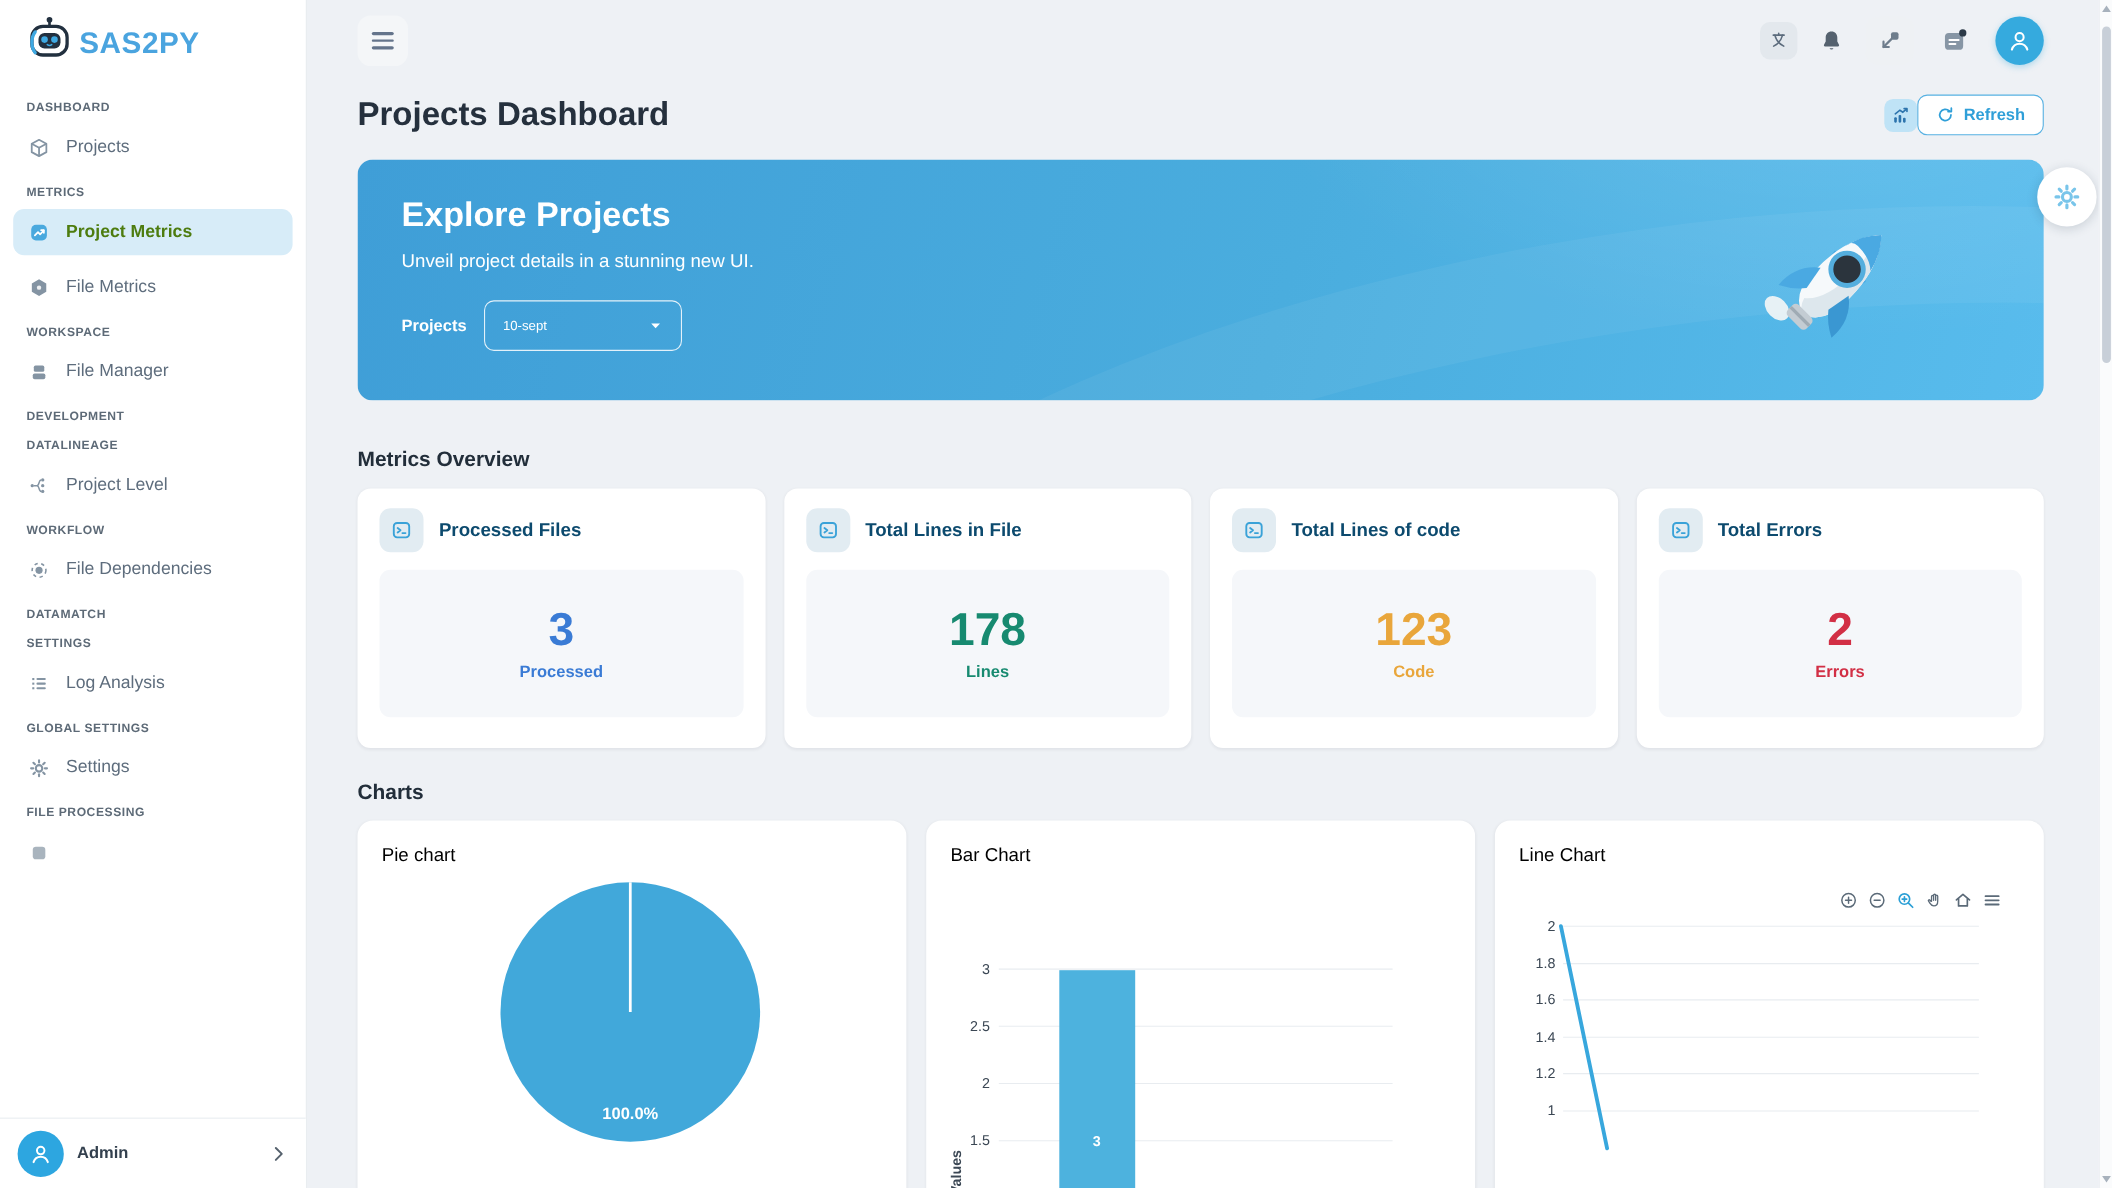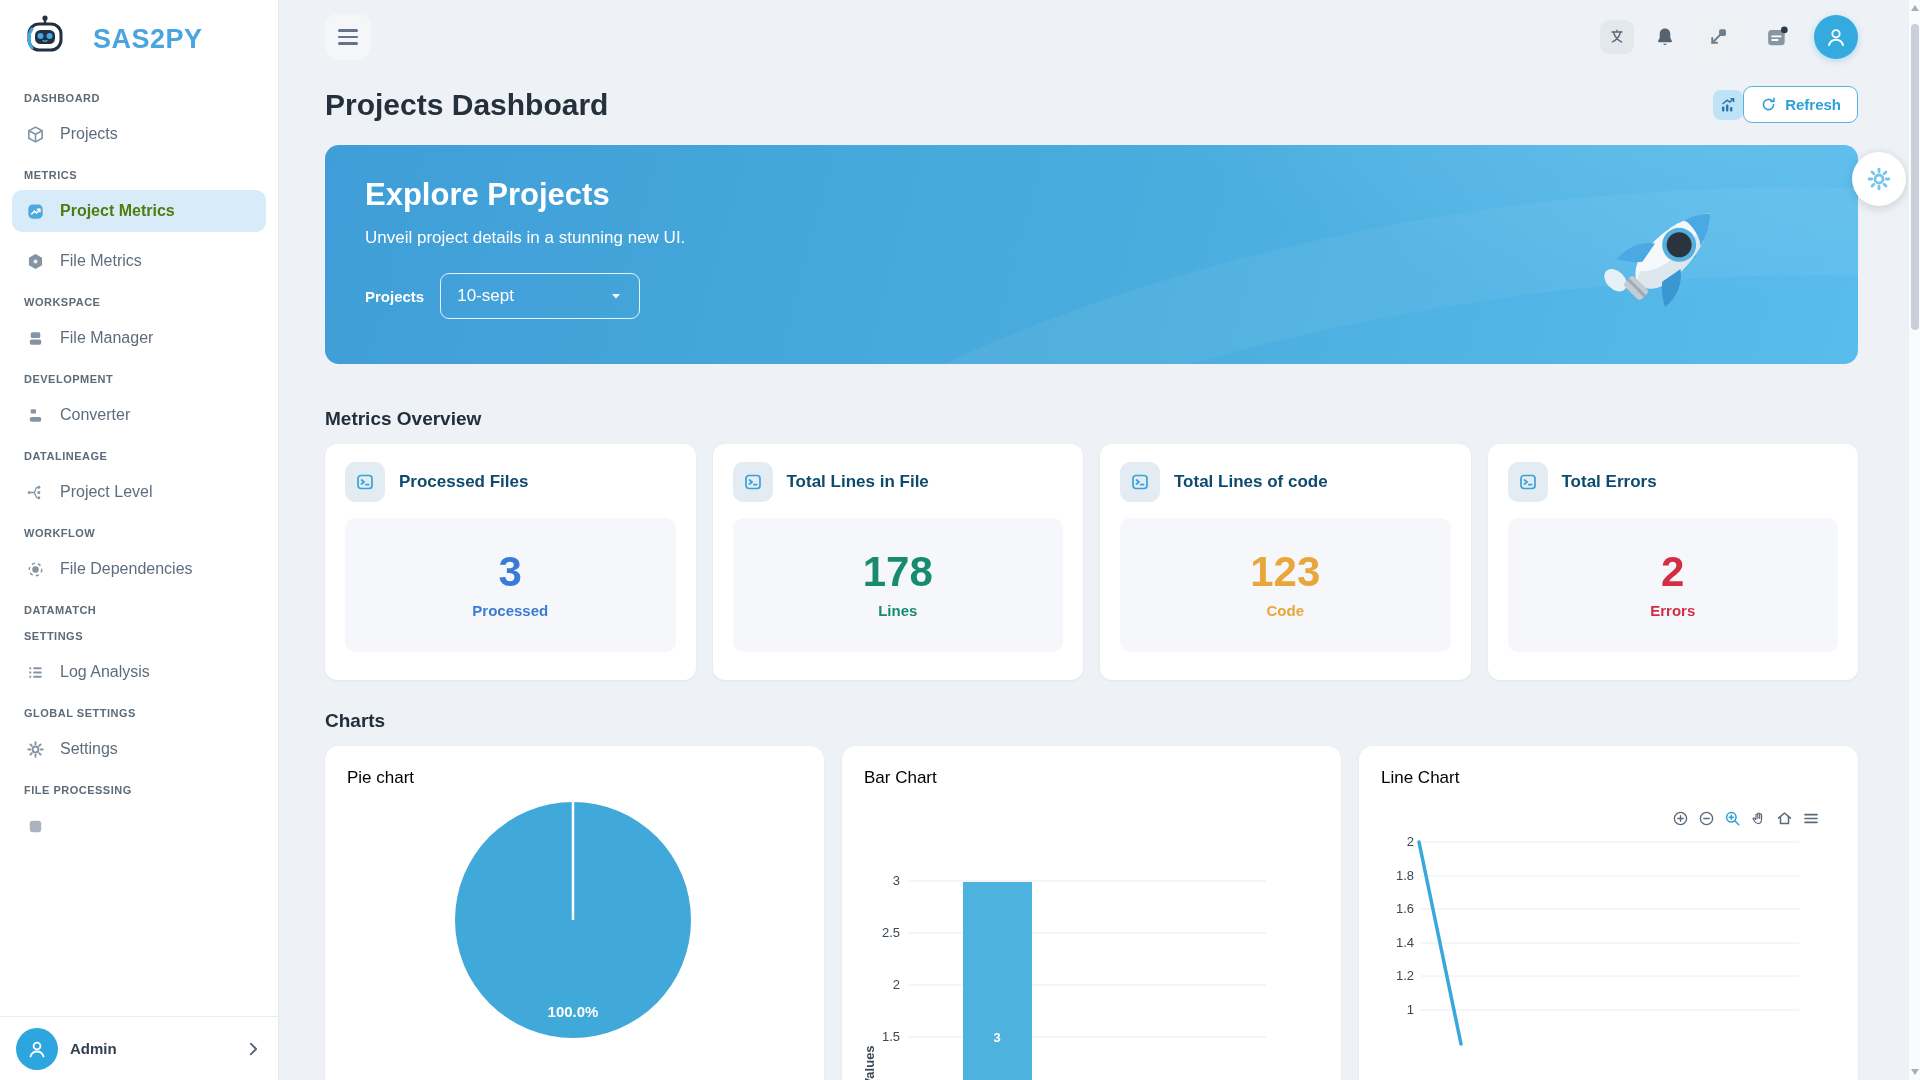--- a/index.html
+++ b/index.html
@@ -3,21 +3,21 @@
 <meta charset="utf-8">
 <style>
   * { margin:0; padding:0; box-sizing:border-box; }
   html,body { width:1920px; height:1080px; overflow:hidden; }
   body { font-family:"Liberation Sans", sans-serif; background:#eef1f5; color:#24313f; }
   .page { position:relative; width:1920px; height:1080px; overflow:hidden; }
 
   
   .sidebar { position:absolute; left:0; top:0; bottom:0; width:279px; background:#fff;
              border-right:1px solid #e7ebef; display:flex; flex-direction:column; z-index:20; }
-  .logo-row { height:78px; display:flex; align-items:center; gap:25px; padding:0 22px; flex:none; }
+  .logo-row { height:78px; display:flex; align-items:center; gap:4px; padding:0 22px; flex:none; }
   .logo-text { font-size:27px; font-weight:700; color:#4aa4df; letter-spacing:.5px; }
   .nav { flex:1 1 auto; overflow:hidden; padding:0 12px; }
   .sec-label { margin:14px 12px 9px; font-size:11px; font-weight:700; letter-spacing:.5px; color:#5d6a77; }
   .nav-item { height:42px; margin-bottom:8px; display:flex; align-items:center; gap:15px;
               padding:0 13px; border-radius:10px; color:#5e6d7d; font-size:16px; cursor:pointer; }
   .nav-item .nicon { width:20px; height:20px; flex:none; color:#8494a3; display:flex; align-items:center; justify-content:center; }
   .nav-item.active { background:#d7ecf8; color:#4d7c0f; font-weight:600; }
   .nav-item.active .nicon { color:#4aa9de; }
   .side-footer { flex:none; height:64px; border-top:1px solid #e9edf1; display:flex; align-items:center;
                  gap:12px; padding:0 16px; background:#fff; }
@@ -54,22 +54,22 @@
   .banner { position:relative; margin-top:22px; height:219px; border-radius:14px; overflow:hidden;
             background: radial-gradient(900px 420px at 88% -40%, rgba(255,255,255,.12), transparent 60%),
                         linear-gradient(105deg,#3f9ed7 0%, #4aadde 55%, #58bced 100%); }
   .banner::before { content:""; position:absolute; width:1700px; height:600px; border-radius:50%;
             border:90px solid rgba(255,255,255,.05); left:280px; top:60px; transform:rotate(-8deg); }
   .banner-inner { position:relative; padding:32px 40px; color:#fff; z-index:2; }
   .banner-title { font-size:31px; font-weight:700; }
   .banner-sub { margin-top:15px; font-size:17px; font-weight:400; }
   .banner-controls { margin-top:25px; display:flex; align-items:center; gap:16px; }
   .banner-label { font-size:15px; font-weight:700; }
-  .banner-select { width:200px; height:46px; border:1.6px solid rgba(255,255,255,.85); border-radius:9px;
-                   display:flex; align-items:center; padding:16px 16px; font-size:17px; cursor:pointer; }
+  .banner-select { width:180px; height:46px; border:1.6px solid rgba(255,255,255,.85); border-radius:9px;
+                   display:flex; align-items:center; padding:16px 16px; font-size:12px; cursor:pointer; }
   .banner-select .caret { margin-left:auto; display:flex; }
   .rocket { position:absolute; right:110px; top:32px; z-index:2; }
 
   
   .sec-heading { margin-top:44px; font-size:19px; font-weight:700; color:#222e3a; }
   .sec-heading.charts { margin-top:30px; }
   .cards { margin-top:14px; display:grid; grid-template-columns:repeat(4,1fr); gap:17px; }
   .mcard { background:#fff; border-radius:12px; padding:18px 20px; box-shadow:0 1px 3px rgba(16,24,40,.06); height:236px; }
   .mcard-head { display:flex; align-items:center; gap:14px; }
   .mcard-icon { width:40px; height:40px; border-radius:10px; background:#e2ecf2; display:flex; align-items:center; justify-content:center; }
@@ -159,29 +159,20 @@
         <span class="nicon">
           <svg width="19" height="19" viewBox="0 0 20 20">
               <rect x="5" y="3.5" width="10" height="6" rx="1.6" fill="currentColor"></rect>
               <rect x="4" y="11" width="12" height="5.5" rx="1.8" fill="currentColor"></rect>
             </svg>
         </span>
         <span>File Manager</span>
       </div>
 
       <div class="sec-label">DEVELOPMENT</div>
-      <div class="nav-item">
-        <span class="nicon">
-          <svg width="19" height="19" viewBox="0 0 20 20">
-              <rect x="5" y="3.5" width="5.5" height="4.5" rx="1" fill="currentColor"></rect>
-              <rect x="4" y="11.5" width="12" height="5" rx="2" fill="currentColor"></rect>
-            </svg>
-        </span>
-        <span>Converter</span>
-      </div>
 
       <div class="sec-label">DATALINEAGE</div>
       <div class="nav-item">
         <span class="nicon">
           <svg width="19" height="19" viewBox="0 0 20 20" fill="currentColor">
               <circle cx="3.5" cy="10" r="1.6"></circle>
               <circle cx="13.5" cy="4.5" r="1.6"></circle>
               <circle cx="13.5" cy="10" r="1.6"></circle>
               <circle cx="13.5" cy="15.5" r="1.6"></circle>
               <path d="M5 10h3M8 10c2.5 0 1.5-5.5 4-5.5M8 10c2.5 0 1.5 5.5 4 5.5" stroke="currentColor" stroke-width="1.4" fill="none"></path>

